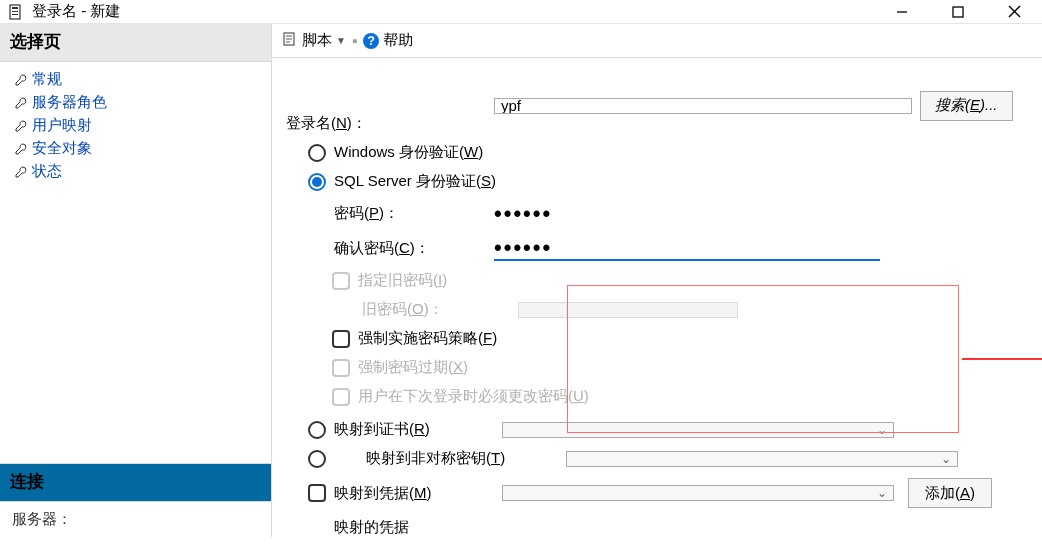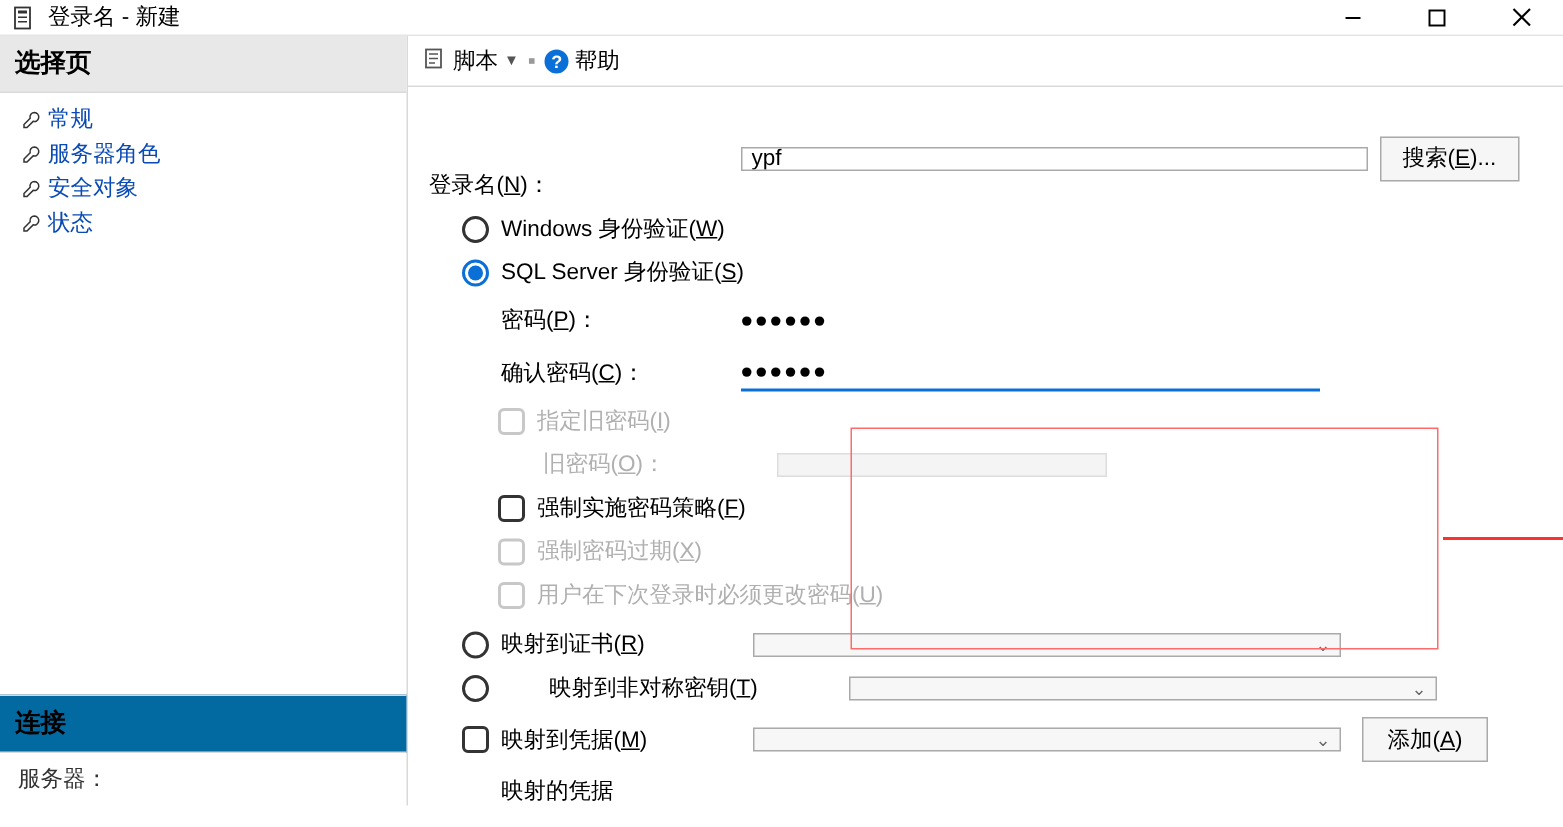--- a/index.html
+++ b/index.html
@@ -138,20 +138,21 @@
   }
   .login-input { width: 418px; }
   .search-btn {
     margin-left:8px;
     height:30px;
     padding: 0 14px;
     border:1px solid #aaa;
     background:#f6f6f6;
     font-size:15px;
     cursor:pointer;
+    font-style:italic;
   }
   .radio, .checkbox {
     width:18px;height:18px;
     border:2px solid #333;
     display:inline-flex;align-items:center;justify-content:center;
     margin-right:8px;
     flex-shrink:0;
   }
   .radio { border-radius:50%; }
   .radio.checked::after {
@@ -248,20 +249,28 @@
             </svg>
         </span>
         <span class="label">服务器角色</span>
       </div>
       <div class="nav-item">
         <span class="link-icon">
           <svg width="12" height="12" viewBox="0 0 12 12">
               <path d="M8 1a3 3 0 0 0-2.9 3.8L1 9v2h2l4.1-4.1A3 3 0 1 0 8 1z" fill="none" stroke="#333" stroke-width="1"></path>
             </svg>
         </span>
+        <span class="label">用户映射</span>
+      </div>
+      <div class="nav-item">
+        <span class="link-icon">
+          <svg width="12" height="12" viewBox="0 0 12 12">
+              <path d="M8 1a3 3 0 0 0-2.9 3.8L1 9v2h2l4.1-4.1A3 3 0 1 0 8 1z" fill="none" stroke="#333" stroke-width="1"></path>
+            </svg>
+        </span>
         <span class="label">安全对象</span>
       </div>
       <div class="nav-item">
         <span class="link-icon">
           <svg width="12" height="12" viewBox="0 0 12 12">
               <path d="M8 1a3 3 0 0 0-2.9 3.8L1 9v2h2l4.1-4.1A3 3 0 1 0 8 1z" fill="none" stroke="#333" stroke-width="1"></path>
             </svg>
         </span>
         <span class="label">状态</span>
       </div>

